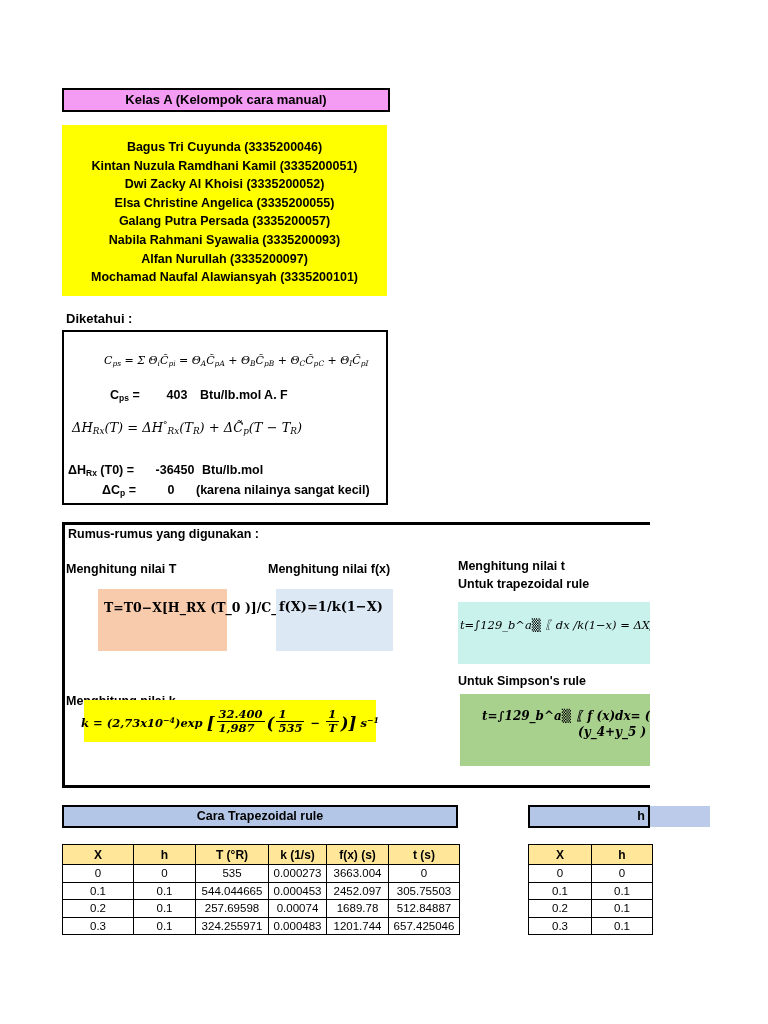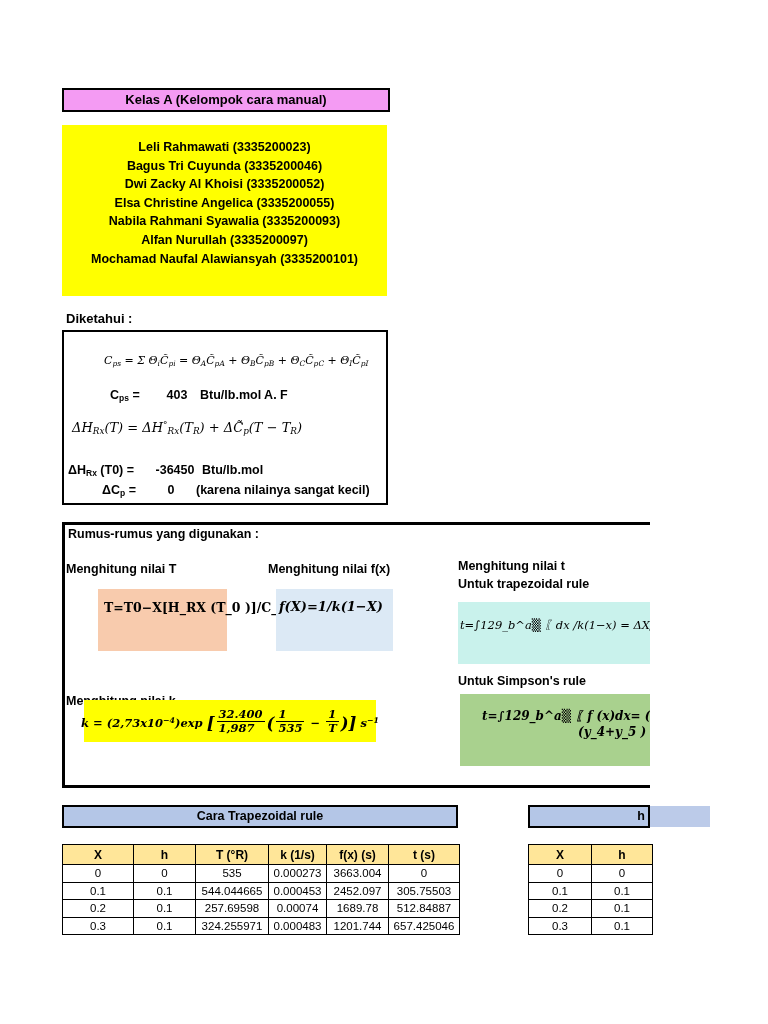--- a/index.html
+++ b/index.html
@@ -29,21 +29,21 @@
   .dik-box .f2{position:absolute;left:8px;top:88px;font-size:13px;font-style:italic;white-space:nowrap;}
   .dik-row{position:absolute;font-weight:bold;font-size:12.5px;white-space:nowrap;}
   .dik-row .val{position:absolute;text-align:center;}
 
   
   .line{background:#000;}
   .rumus-label{left:68px;top:527px;font-weight:bold;font-size:12.5px;}
   .sec-label{font-weight:bold;font-size:12.5px;white-space:nowrap;}
   .fbox{position:absolute;}
   .t-formula{left:104px;top:600px;font-weight:bold;font-size:12.5px;white-space:nowrap;}
-  .fx-formula{left:279px;top:599px;font-weight:bold;font-style:italic;font-size:13px;white-space:nowrap;}
+  .fx-formula{left:279px;top:599px;font-weight:bold;font-size:13px;white-space:nowrap;}
   .cyan-box{left:458px;top:602px;width:192px;height:62px;background:var(--formula-cyan,#C9F2EC);overflow:hidden;}
   .cyan-box .txt{position:absolute;left:2px;top:16px;font-style:italic;font-size:11.5px;white-space:nowrap;}
   .yellow-box{left:84px;top:700px;width:292px;height:42px;background:var(--formula-yellow,#FFFF00);
               display:flex;align-items:center;justify-content:center;}
   .k-formula{font-weight:bold;font-style:italic;font-size:11.5px;white-space:nowrap;}
   .green-box{left:460px;top:694px;width:190px;height:72px;background:var(--formula-green,#A9D18E);overflow:hidden;}
   .green-box .l1{position:absolute;left:22px;top:14px;font-style:italic;font-size:12px;font-weight:bold;white-space:nowrap;}
   .green-box .l2{position:absolute;left:118px;top:31px;font-style:italic;font-size:12px;font-weight:bold;white-space:nowrap;}
 
   
@@ -61,24 +61,25 @@
   table.dtable td{background:#fff;font-size:11.5px;height:17.5px;}
   .trap-table{left:62px;top:844px;}
   .right-table{left:528px;top:844px;}
 </style>
 </head>
 <body>
 
 <div class="abs banner">Kelas A (Kelompok cara manual)</div>
 
 <div class="abs names">
-    <div class="name-line">Leli Rahmawati (3335200023)</div>
     <div class="name-line">Bagus Tri Cuyunda (3335200046)</div>
+    <div class="name-line">Kintan Nuzula Ramdhani Kamil (3335200051)</div>
     <div class="name-line">Dwi Zacky Al Khoisi (3335200052)</div>
     <div class="name-line">Elsa Christine Angelica (3335200055)</div>
+    <div class="name-line">Galang Putra Persada (3335200057)</div>
     <div class="name-line">Nabila Rahmani Syawalia (3335200093)</div>
     <div class="name-line">Alfan Nurullah (3335200097)</div>
     <div class="name-line">Mochamad Naufal Alawiansyah (3335200101)</div>
   </div>
 
 <div class="abs dik-label">Diketahui :</div>
 
 <div class="abs dik-box">
   <div class="f1 math"><span>C</span><sub>ps</sub><span> = Σ Θ</span><sub>i</sub><span>C̃</span><sub>pi</sub><span> = Θ</span><sub>A</sub><span>C̃</span><sub>pA</sub><span> + Θ</span><sub>B</sub><span>C̃</span><sub>pB</sub><span> + Θ</span><sub>C</sub><span>C̃</span><sub>pC</sub><span> + Θ</span><sub>I</sub><span>C̃</span><sub>pI</sub></div>
   <div class="dik-row" style="left:46px;top:56px;">

